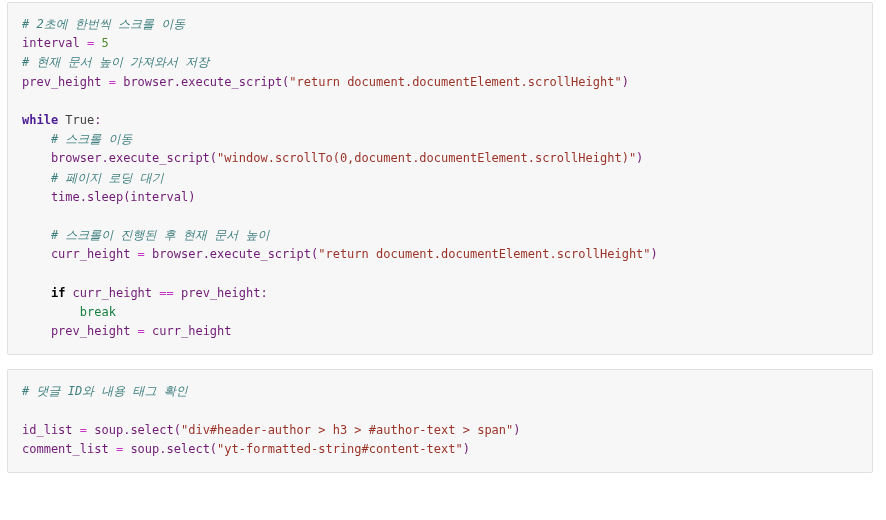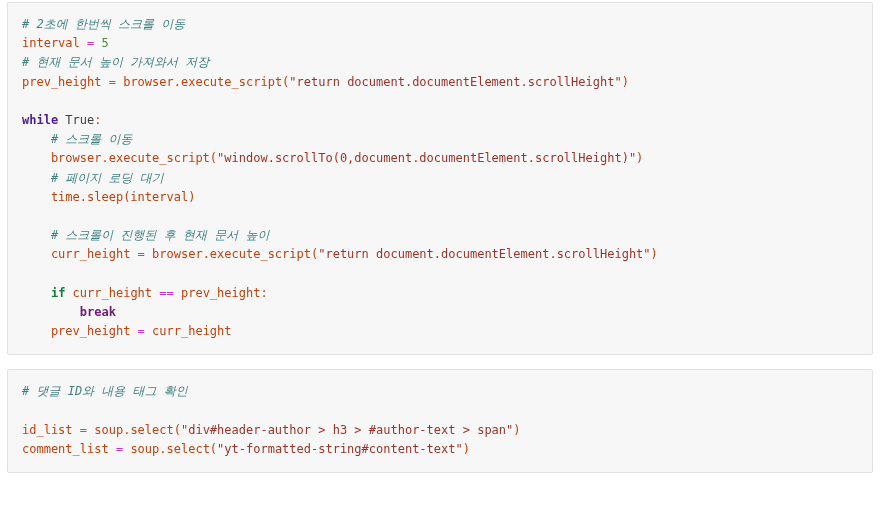--- a/index.html
+++ b/index.html
@@ -42,27 +42,27 @@
     font-size: 12px;
     line-height: 19.2px;
     color: #1a1a1a;
     white-space: pre;
     tab-size: 4;
   }
   .ln { display: block; min-height: 19.2px; }
   
   .cm  { color: #3f7f7f; font-style: italic; }       
   .kw  { color: #4c1d95; font-weight: bold; }        
-  .kw2 { color: #15803d; font-weight: bold; }        
-  .kw3 { color: #701a75; font-weight: bold; }        
+  .kw2 { color: #000000; font-weight: bold; }        
+  .kw3 { color: #15803d; font-weight: normal; }        
   .bi  { color: #404040; }                           
   .st  { color: #9c3328; }                           
   .nu  { color: #4a8a2c; }                           
   .op  { color: #c634c6; }                           
-  .pl  { color: #c2410c; }                           
+  .pl  { color: #701a75; }                           
 </style>
 </head>
 <body>
 
 <div class="page">
 
   <div class="code-block">
     <pre class="code"><span class="ln"><span class="cm"># 2초에 한번씩 스크롤 이동</span></span><span class="ln"><span class="pl">interval </span><span class="op">=</span><span class="nu"> 5</span></span><span class="ln"><span class="cm"># 현재 문서 높이 가져와서 저장</span></span><span class="ln"><span class="pl">prev_height </span><span class="op">=</span><span class="pl"> browser.execute_script(</span><span class="st">"return document.documentElement.scrollHeight"</span><span class="pl">)</span></span><span class="ln"> </span><span class="ln"><span class="kw">while</span><span class="bi"> True</span><span class="pl">:</span></span><span class="ln"><span class="cm">    # 스크롤 이동</span></span><span class="ln"><span class="pl">    browser.execute_script(</span><span class="st">"window.scrollTo(0,document.documentElement.scrollHeight)"</span><span class="pl">)</span></span><span class="ln"><span class="cm">    # 페이지 로딩 대기</span></span><span class="ln"><span class="pl">    time.sleep(interval)</span></span><span class="ln"> </span><span class="ln"><span class="cm">    # 스크롤이 진행된 후 현재 문서 높이</span></span><span class="ln"><span class="pl">    curr_height </span><span class="op">=</span><span class="pl"> browser.execute_script(</span><span class="st">"return document.documentElement.scrollHeight"</span><span class="pl">)</span></span><span class="ln"> </span><span class="ln"><span class="pl">    </span><span class="kw2">if</span><span class="pl"> curr_height </span><span class="op">==</span><span class="pl"> prev_height:</span></span><span class="ln"><span class="pl">        </span><span class="kw3">break</span></span><span class="ln"><span class="pl">    prev_height </span><span class="op">=</span><span class="pl"> curr_height</span></span></pre>
   </div>
 

